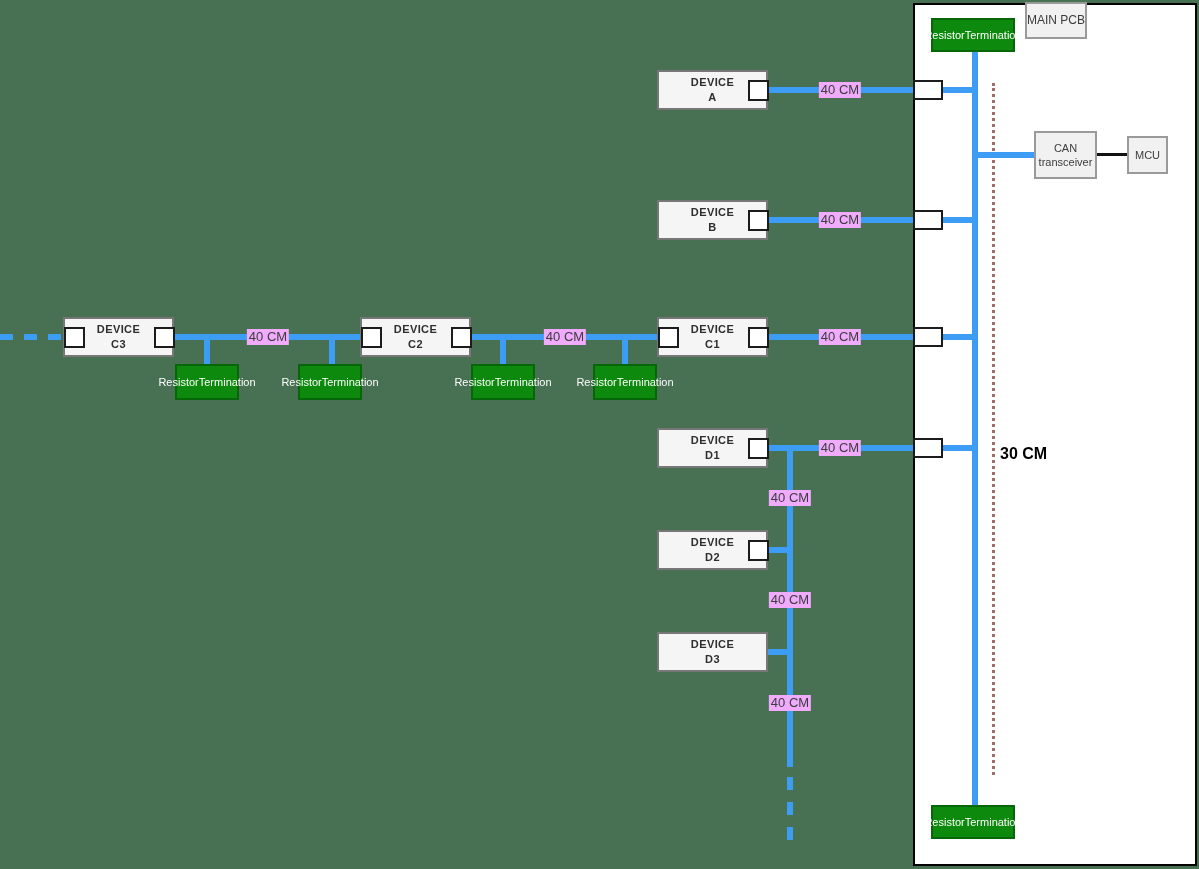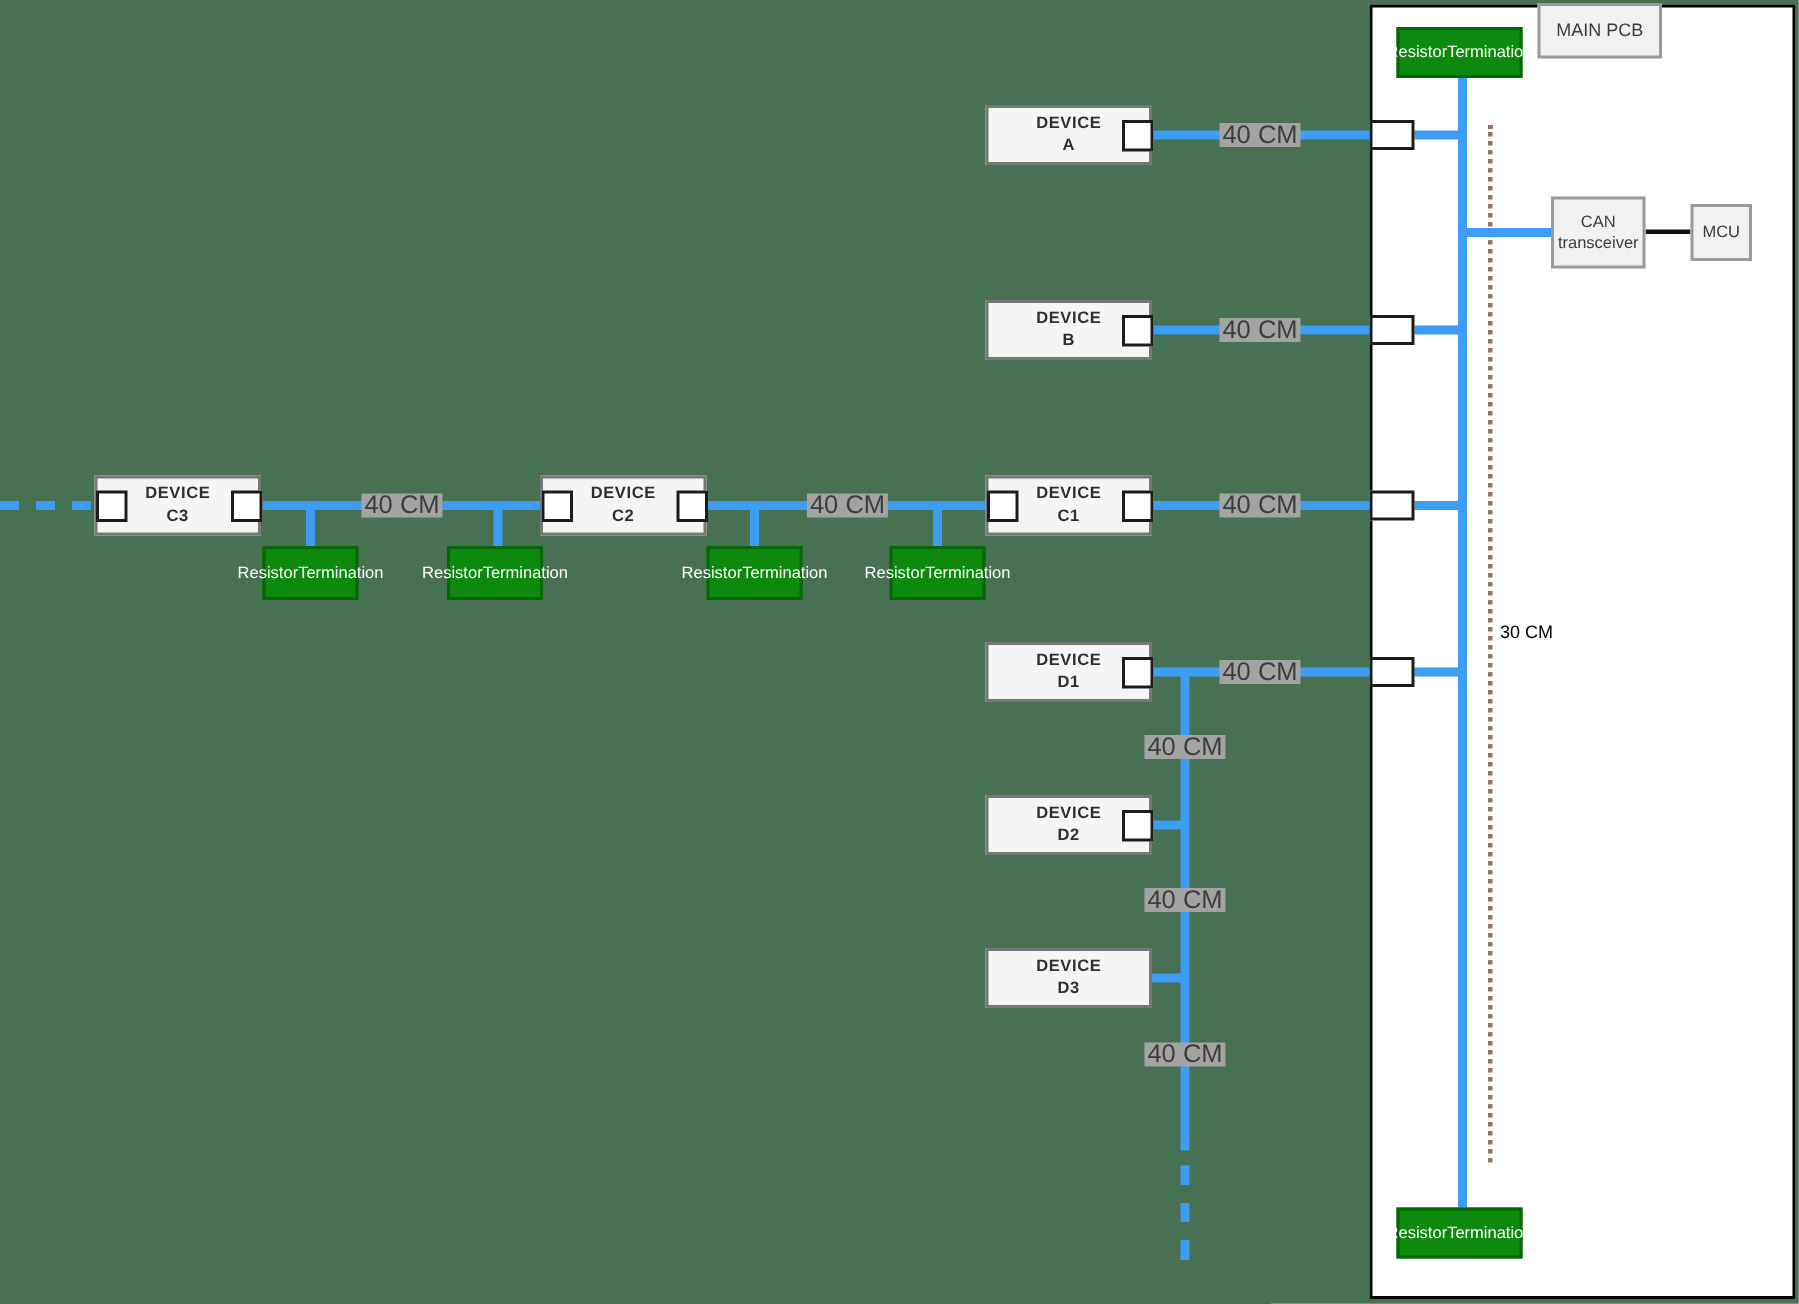--- a/index.html
+++ b/index.html
@@ -91,35 +91,36 @@
     background: repeating-linear-gradient(180deg, #3d9cf4 0 13px, transparent 13px 25px);
   }
   .blackline { height: 3px; background: #111111; z-index: 3; }
 
   .dotline {
     width: 0; border-left: 3px dotted #9c7068; z-index: 2;
   }
 
   
   .lbl40 {
-    background: #a3a3a3;
+    background: #f0abfc;
     color: #3d3d3d;
-    font-size: 17px;
+    font-size: 13px;
     padding: 0 2px;
     white-space: nowrap;
     transform: translate(-50%, -50%);
     z-index: 7;
     line-height: 16px;
   }
   .lbl30 {
     color: #000000;
-    font-size: 12px;
-    font-weight: normal;
+    font-size: 16px;
+    font-weight: bold;
     white-space: nowrap;
     z-index: 7;
+    margin-top: 31px;
   }
 </style>
 </head>
 <body>
 
 <div id="canvas">
 
   <div class="abs pcb"></div>
   <div class="abs dotline" style="left:992px; top:83px; height:692px;"></div>
 
@@ -221,21 +222,21 @@
 
   <div class="abs term term-pcb" style="left:931px; top:18px;">
     <span>Resistor</span>
     <span>Termination</span>
   </div>
   <div class="abs term term-pcb" style="left:931px; top:805px;">
     <span>Resistor</span>
     <span>Termination</span>
   </div>
 
-  <div class="abs graybox" style="left:1025px; top:2px; width:83px; height:37px; font-size:12px;">
+  <div class="abs graybox" style="left:1025px; top:2px; width:62px; height:37px; font-size:12px;">
     <span>MAIN PCB</span>
   </div>
   <div class="abs graybox" style="left:1034px; top:131px; width:63px; height:48px; font-size:11px;">
     <span>CAN</span>
     <span>transceiver</span>
   </div>
   <div class="abs graybox" style="left:1127px; top:136px; width:41px; height:38px; font-size:11px;">
     <span>MCU</span>
   </div>
 

